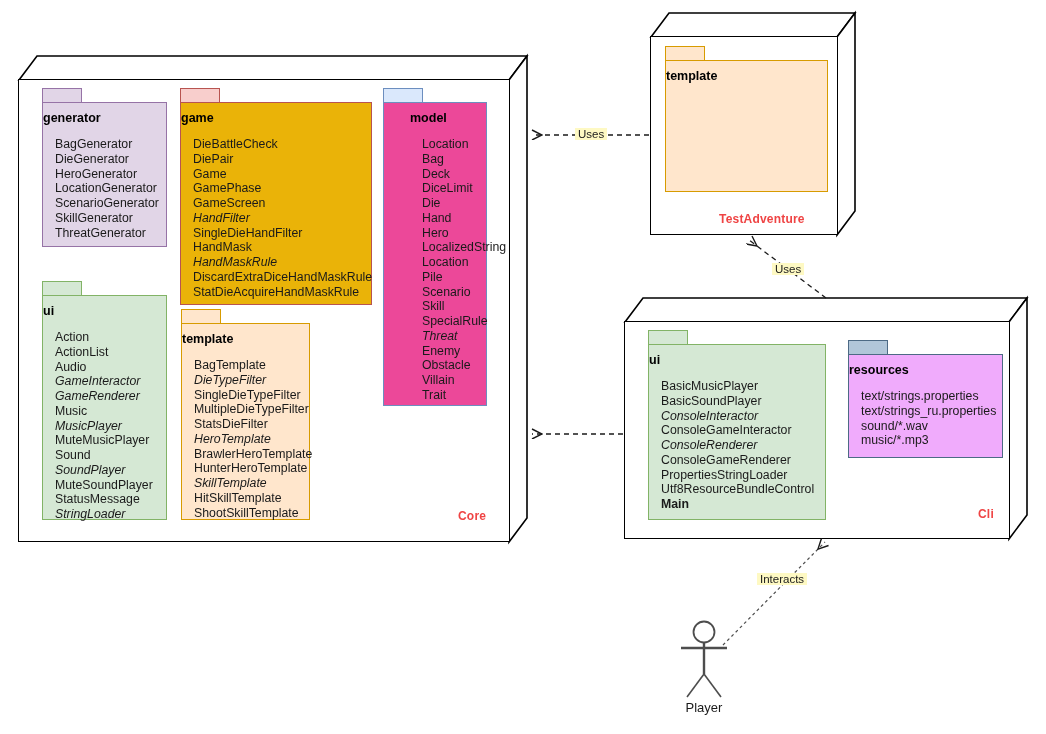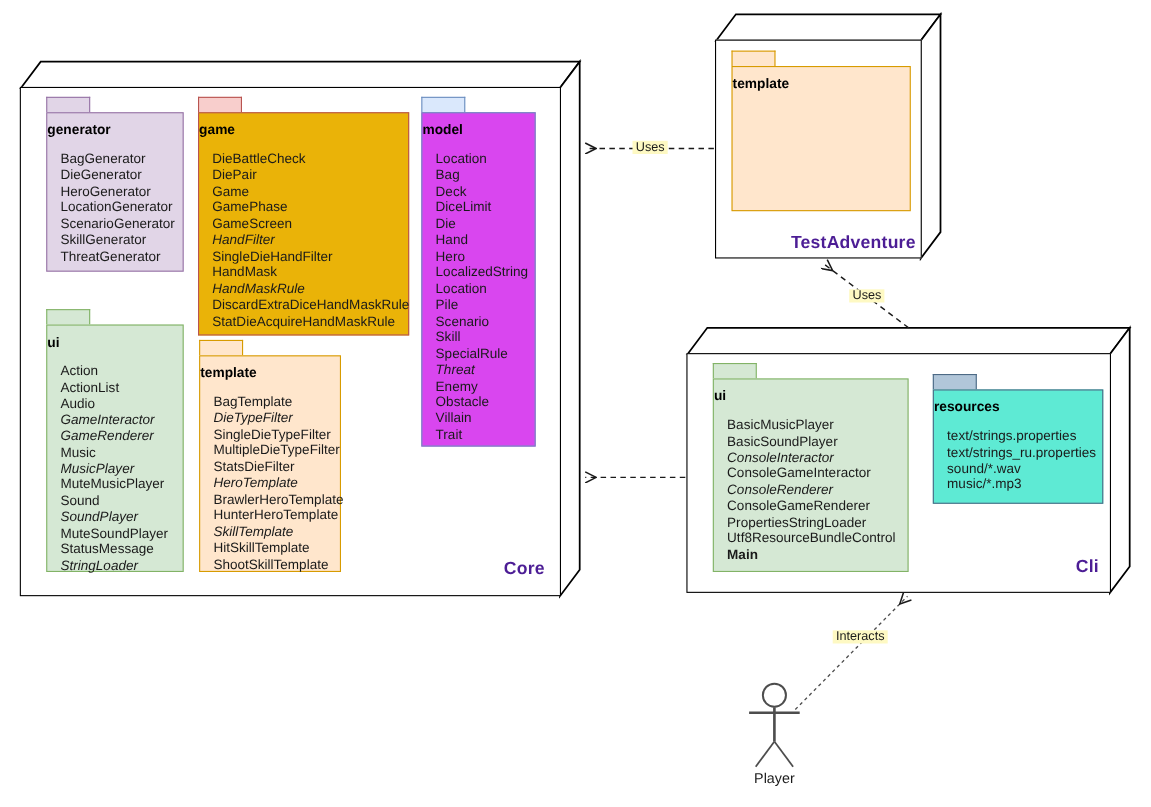--- a/index.html
+++ b/index.html
@@ -26,23 +26,23 @@
     background: #ffffff;
     border: 1.6px solid #000000;
   }
   .outer-bevel {
     position: absolute;
     overflow: visible;
     pointer-events: none;
   }
   .outer-title {
     position: absolute;
-    font-size: 16px;
+    font-size: 12px;
     font-weight: bold;
-    color: #4c1d95;
+    color: #ef4444;
     white-space: nowrap;
     letter-spacing: .2px;
   }
 
   
   .pkg {
     position: absolute;
     box-sizing: border-box;
   }
   .pkg-tab {
@@ -156,21 +156,21 @@
           <div>HandMask</div>
           <div class="it">HandMaskRule</div>
           <div>DiscardExtraDiceHandMaskRule</div>
           <div>StatDieAcquireHandMaskRule</div>
         </div>
     </div>
   </div>
 
   <div class="pkg" style="left:383px; top:88px; width:104px; height:318px;">
     <div class="pkg-tab" style="width:40px; background:#dae8fc; border-color:#6c8ebf;"></div>
-    <div class="pkg-body" style="background:#d946ef; border-color:#6c8ebf;">
+    <div class="pkg-body" style="background:#ec4899; border-color:#6c8ebf;padding-left:26px;">
       <div class="pkg-name">model</div>
       <div class="pkg-list">
           <div>Location</div>
           <div>Bag</div>
           <div>Deck</div>
           <div>DiceLimit</div>
           <div>Die</div>
           <div>Hand</div>
           <div>Hero</div>
           <div>LocalizedString</div>
@@ -268,21 +268,21 @@
           <div>ConsoleGameRenderer</div>
           <div>PropertiesStringLoader</div>
           <div>Utf8ResourceBundleControl</div>
           <div class="bd">Main</div>
         </div>
     </div>
   </div>
 
   <div class="pkg" style="left:848px; top:340px; width:155px; height:118px;">
     <div class="pkg-tab" style="width:40px; background:#b1c6d9; border-color:#4d6a85;"></div>
-    <div class="pkg-body" style="background:#5eead4; border-color:#4d6a85;">
+    <div class="pkg-body" style="background:#f0abfc; border-color:#4d6a85;">
       <div class="pkg-name">resources</div>
       <div class="pkg-list">
           <div>text/strings.properties</div>
           <div>text/strings_ru.properties</div>
           <div>sound/*.wav</div>
           <div>music/*.mp3</div>
         </div>
     </div>
   </div>
 

